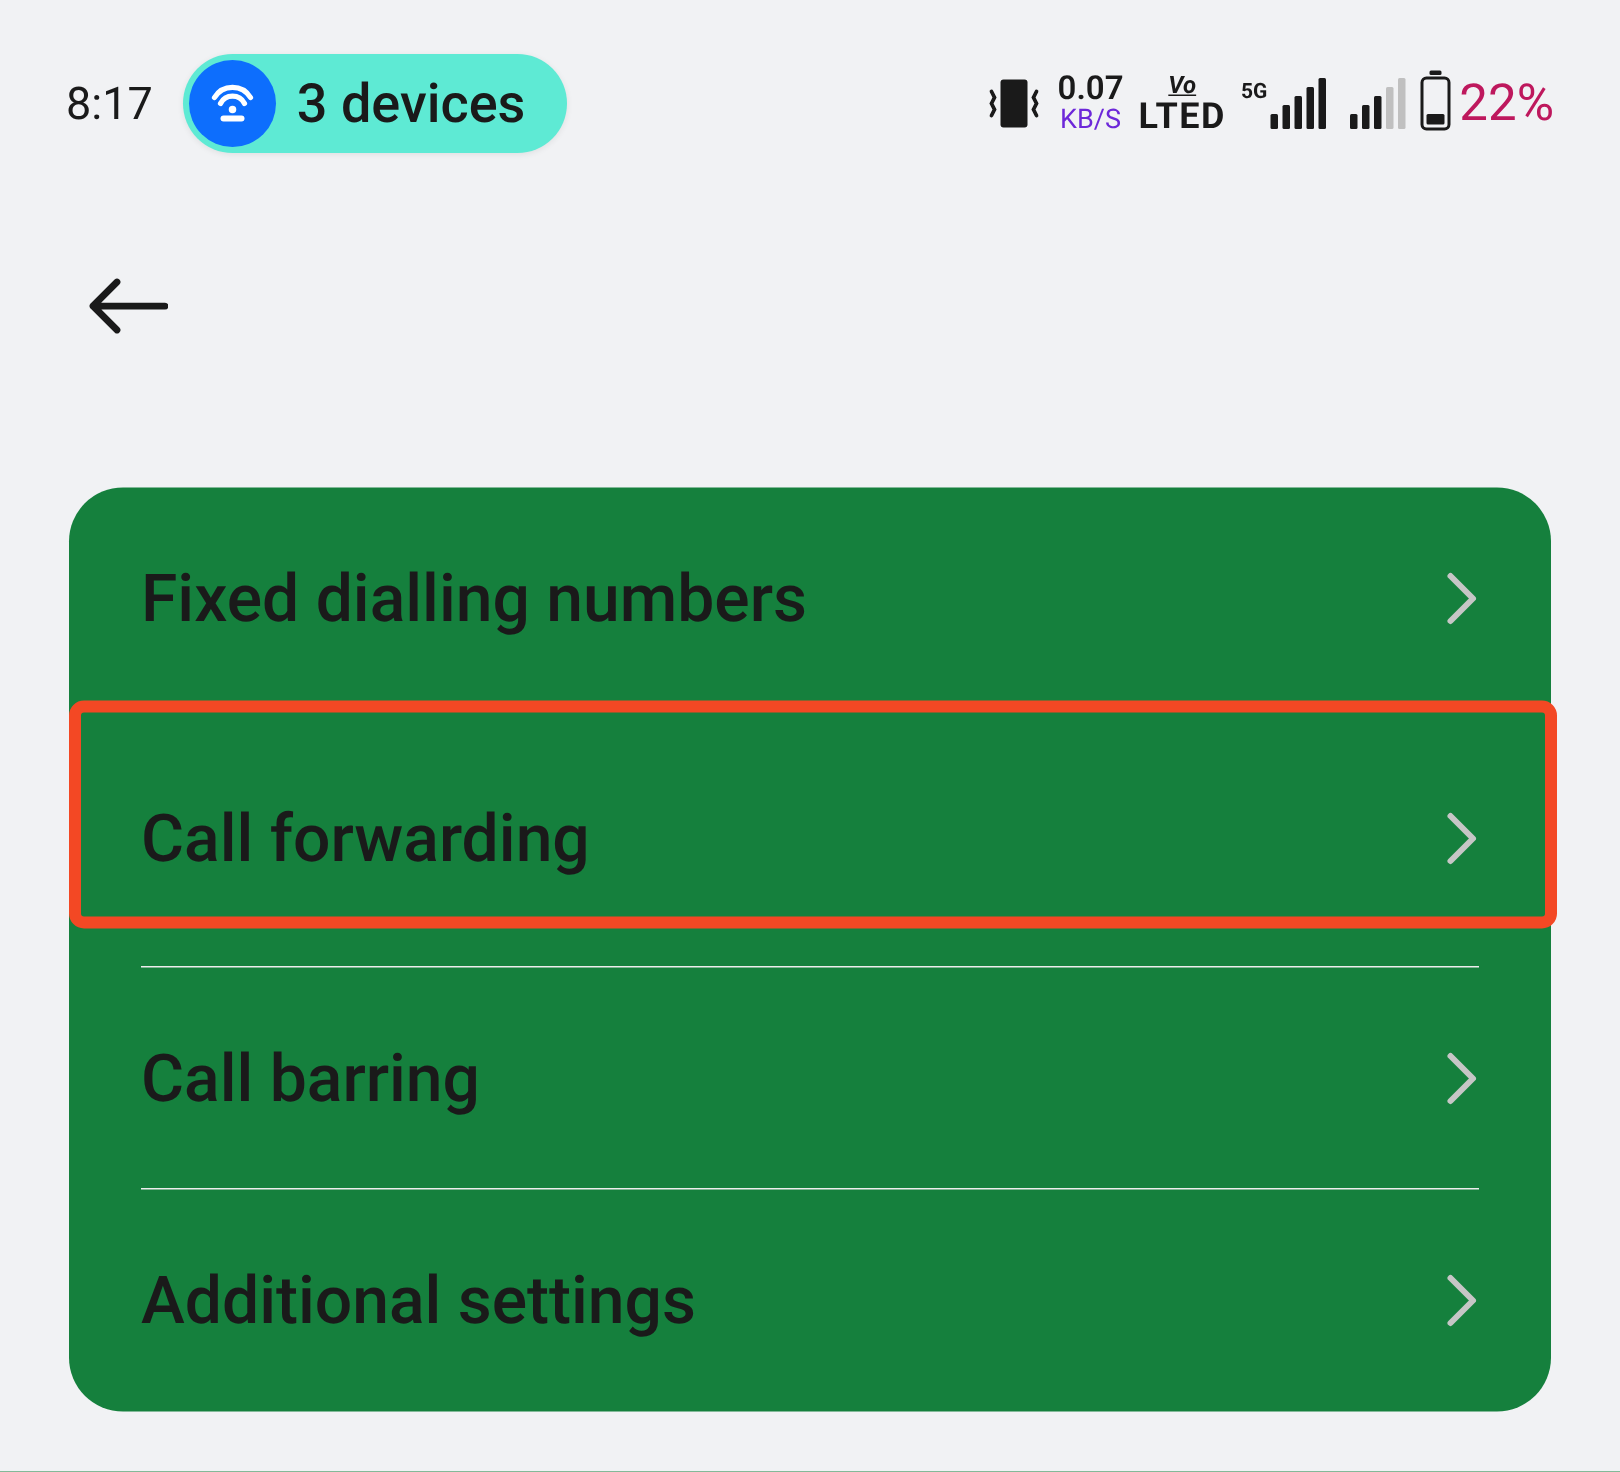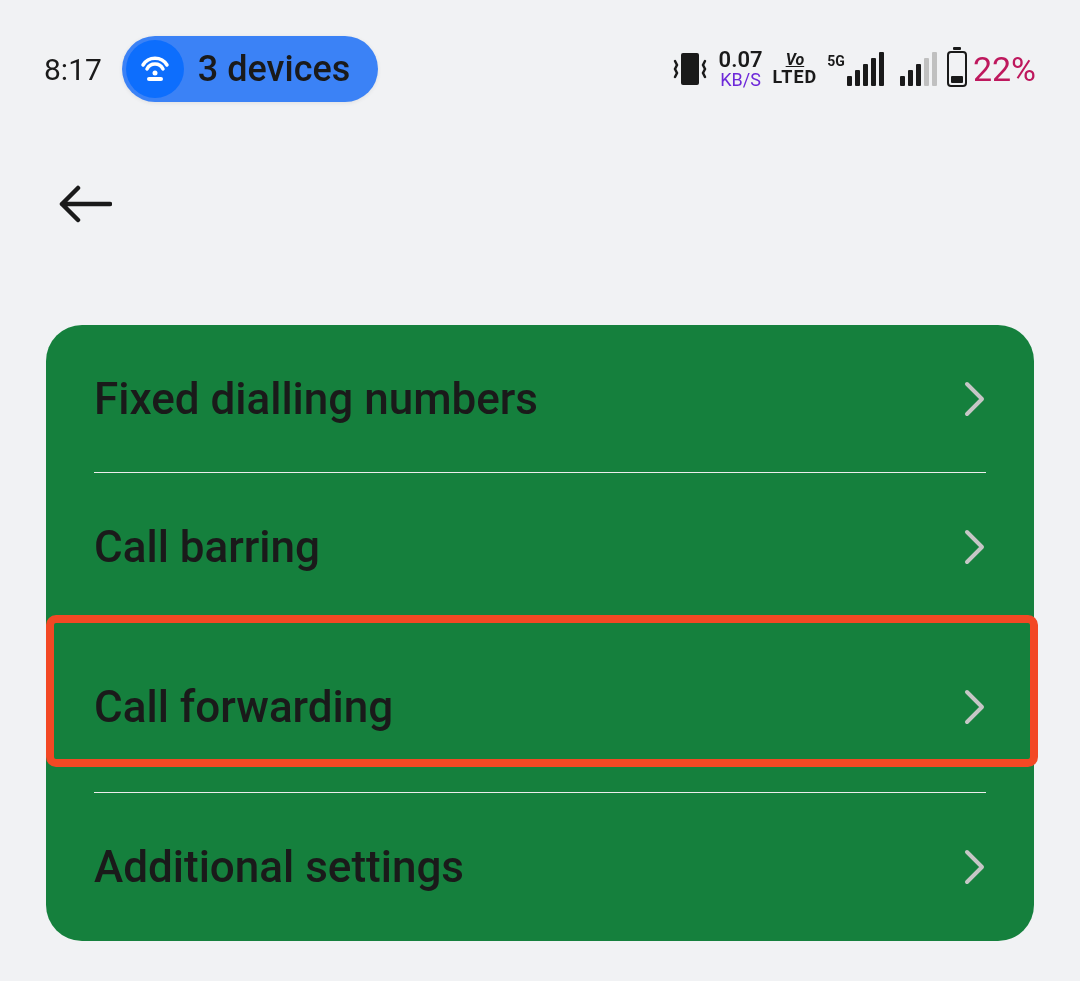--- a/index.html
+++ b/index.html
@@ -22,21 +22,21 @@
     }
     .time {
       font-size: 30px;
       font-weight: 400;
       color: #1a1a1a;
       margin-right: 20px;
     }
     .hotspot-pill {
       display: flex;
       align-items: center;
-      background: #3b82f6;
+      background: #5eead4;
       border-radius: 50px;
       padding: 4px 28px 4px 4px;
       margin-right: auto;
       box-shadow: 0 1px 4px rgba(0,0,0,0.08);
     }
     .hotspot-icon {
       width: 58px;
       height: 58px;
       background: #0d6efd;
       border-radius: 50%;
@@ -83,21 +83,21 @@
       display: flex;
       flex-direction: column;
       align-items: center;
     }
     .volte-top {
       font-size: 16px;
       text-decoration: underline;
       font-style: italic;
     }
     .volte-bottom {
-      font-size: 18px;
+      font-size: 24px;
       letter-spacing: 1px;
     }
     .signal-group {
       display: flex;
       align-items: center;
     }
     .signal-label {
       font-size: 16px;
       font-weight: 700;
       color: #1a1a1a;
@@ -285,32 +285,32 @@
   </div>
 </div>
 
 <div class="settings-card">
   <div class="settings-row">
     <span class="settings-label">Fixed dialling numbers</span>
     <svg class="chevron" width="22" height="38" viewBox="0 0 22 38">
       <path d="M3 4 L18 19 L3 34" stroke="#c6c6c6" stroke-width="4" fill="none" stroke-linecap="round" stroke-linejoin="round"></path>
     </svg>
   </div>
-  <div class="settings-row">
-    <span class="settings-label">Call barring</span>
-    <svg class="chevron" width="22" height="38" viewBox="0 0 22 38">
-      <path d="M3 4 L18 19 L3 34" stroke="#c6c6c6" stroke-width="4" fill="none" stroke-linecap="round" stroke-linejoin="round"></path>
-    </svg>
-  </div>
   <div class="settings-row highlighted" style="padding-top:60px; padding-bottom:60px;">
     <div class="highlight-box"></div>
     <span class="settings-label">Call forwarding</span>
     <svg class="chevron" width="22" height="38" viewBox="0 0 22 38">
       <path d="M3 4 L18 19 L3 34" stroke="#c6c6c6" stroke-width="4" fill="none" stroke-linecap="round" stroke-linejoin="round"></path>
     </svg>
   </div>
   <div class="settings-row">
+    <span class="settings-label">Call barring</span>
+    <svg class="chevron" width="22" height="38" viewBox="0 0 22 38">
+      <path d="M3 4 L18 19 L3 34" stroke="#c6c6c6" stroke-width="4" fill="none" stroke-linecap="round" stroke-linejoin="round"></path>
+    </svg>
+  </div>
+  <div class="settings-row">
     <span class="settings-label">Additional settings</span>
     <svg class="chevron" width="22" height="38" viewBox="0 0 22 38">
       <path d="M3 4 L18 19 L3 34" stroke="#c6c6c6" stroke-width="4" fill="none" stroke-linecap="round" stroke-linejoin="round"></path>
     </svg>
   </div>
 </div>
 
 </body></html>

